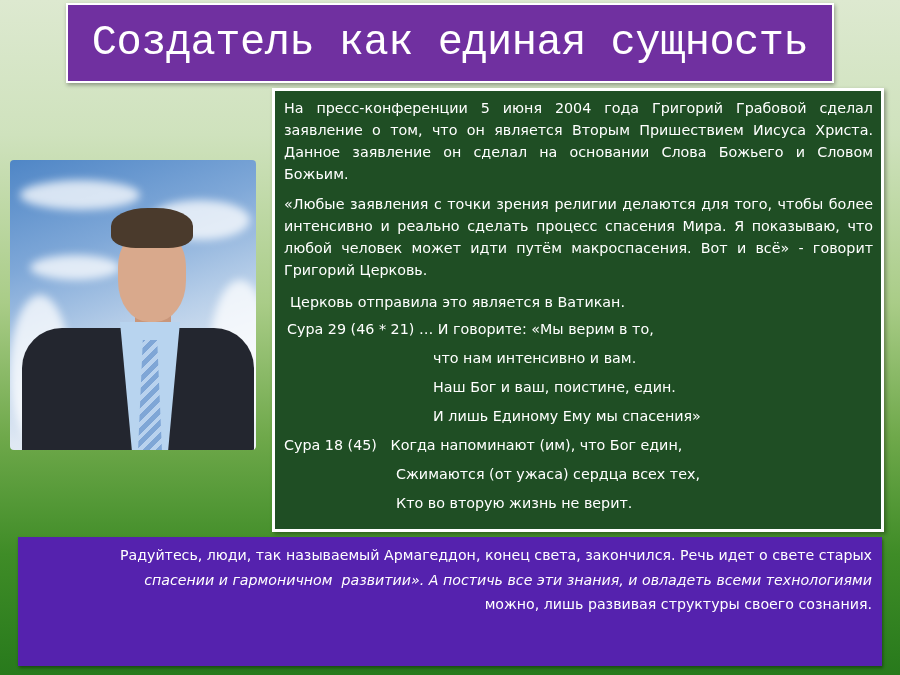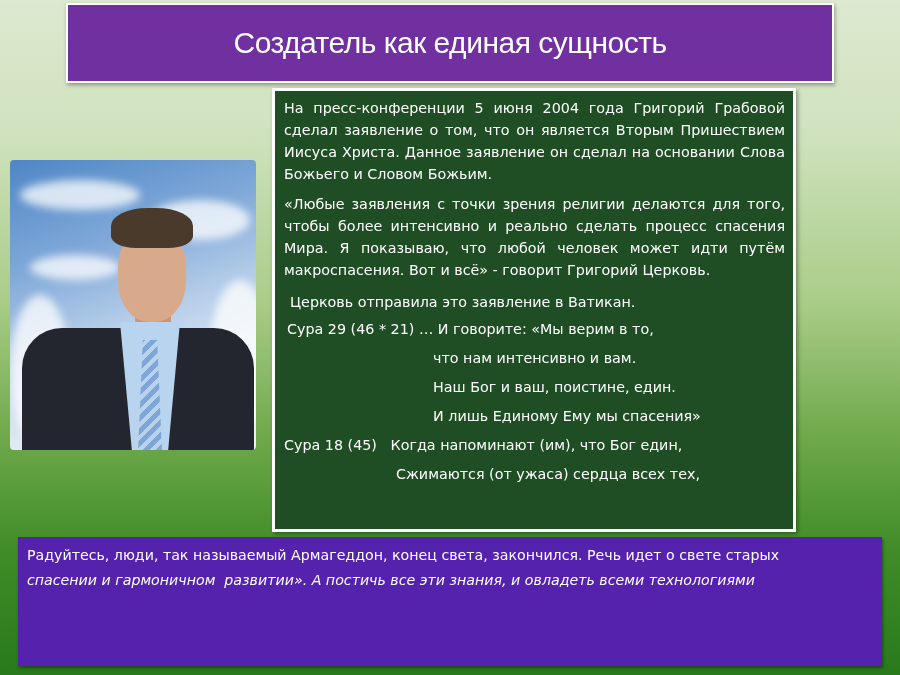--- a/index.html
+++ b/index.html
@@ -8,25 +8,25 @@
     background: linear-gradient(to bottom, #dde9d0 0%, #cfe2bd 20%, #a9cc87 45%, #6ea84a 65%, #3f8c27 82%, #287a1c 100%);
     font-family: "DejaVu Sans", "Liberation Sans", sans-serif;
   }
   .title-box {
     position:absolute; left:66px; top:3px; width:764px; height:76px;
     background:#7030a0; border:2px solid #ffffff;
     box-shadow: 1px 2px 4px rgba(0,0,0,0.35);
     display:flex; align-items:center; justify-content:center;
   }
   .title-text {
-    color:#ffffff; font-size:30px; font-family: Liberation Sans, sans-serif;
+    color:#ffffff; font-size:42px; font-family: Liberation Mono, monospace;
     letter-spacing:-0.5px; white-space:nowrap;
   }
   .green-box {
-    position:absolute; left:272px; top:88px; width:524px; height:444px;
+    position:absolute; left:272px; top:88px; width:612px; height:444px;
     background:#1f4e24; border:3px solid #ffffff;
     box-shadow: 2px 2px 4px rgba(0,0,0,0.35);
     color:#ffffff; font-size:14.3px; line-height:22px;
     padding:6px 8px 0 9px; box-sizing:border-box;
     font-family: "DejaVu Sans", sans-serif;
   }
   .green-box p { margin:0 0 8px 0; text-align:justify; }
   .green-box .quote-p { text-align:justify; }
   .green-box .line { white-space:nowrap; margin:0; height:29px; line-height:29px; }
   .indent1 { padding-left:6px; }
@@ -43,20 +43,21 @@
   .person-neck { position:absolute; left:125px; top:150px; width:36px; height:28px; background:#c9967a; }
   .person-jacket { position:absolute; left:12px; top:168px; width:232px; height:130px; background:#23262f; border-radius:40px 40px 0 0; }
   .person-shirt { position:absolute; left:110px; top:162px; width:60px; height:130px; background:#b8d4ef; clip-path: polygon(0 0, 100% 0, 80% 100%, 20% 100%); }
   .person-tie { position:absolute; left:128px; top:180px; width:24px; height:112px; background: repeating-linear-gradient(135deg, #7fa6d6 0 5px, #b9d2ee 5px 9px); clip-path: polygon(20% 0, 80% 0, 100% 100%, 0 100%); }
   .purple-box {
     position:absolute; left:18px; top:537px; width:864px; height:129px;
     background:#5522ae; box-shadow: 1px 2px 3px rgba(0,0,0,0.4);
     color:#ffffff; font-size:14.2px; line-height:24.5px;
     padding:6px 10px 0 9px; box-sizing:border-box;
     font-family: "DejaVu Sans", sans-serif;
+    text-align: right;
   }
   .purple-box .pline { white-space:nowrap; display:block; }
 </style>
 </head>
 <body>
 
 <div class="title-box">
   <span class="title-text">Создатель как единая сущность</span>
 </div>
 
@@ -70,25 +71,27 @@
   <div class="person-neck"></div>
   <div class="person-shirt"></div>
   <div class="person-tie"></div>
   <div class="person-face"></div>
   <div class="person-hair" style="height:40px;"></div>
 </div>
 
 <div class="green-box">
   <p>На пресс-конференции 5 июня 2004 года Григорий Грабовой сделал заявление о том, что он является Вторым Пришествием Иисуса Христа. Данное заявление он сделал на основании Слова Божьего и Словом Божьим.</p>
   <p class="quote-p">«Любые заявления с точки зрения религии делаются для того, чтобы более интенсивно и реально сделать процесс спасения Мира. Я показываю, что любой человек может идти путём макроспасения. Вот и всё» - говорит Григорий Церковь.</p>
-  <div class="line indent1" style="height:26px;line-height:26px;">Церковь отправила это заявление в Ватикан.</div>
+  <div class="line indent1" style="height:26px;line-height:26px;">Церковь отправила это является в Ватикан.</div>
   <div class="line" style="padding-left:3px;">Сура 29 (46 * 21) … И говорите: «Мы верим в то,</div>
   <div class="line indent-verse">что нам интенсивно и вам.</div>
   <div class="line indent-verse">Наш Бог и ваш, поистине, един.</div>
   <div class="line indent-verse">И лишь Единому Ему мы спасения»</div>
   <div class="line" style="white-space:pre;">Сура 18 (45)   Когда напоминают (им), что Бог един,</div>
   <div class="line indent-verse2">Сжимаются (от ужаса) сердца всех тех,</div>
+  <div class="line indent-verse2">Кто во вторую жизнь не верит.</div>
 </div>
 
 <div class="purple-box">
   <span class="pline">Радуйтесь, люди, так называемый Армагеддон, конец света, закончился. Речь идет о свете старых</span>
   <span class="pline" style="white-space:pre;font-style:italic;">спасении и гармоничном  развитии». А постичь все эти знания, и овладеть всеми технологиями</span>
+  <span class="pline">можно, лишь развивая структуры своего сознания.</span>
 </div>
 
 </body></html>

